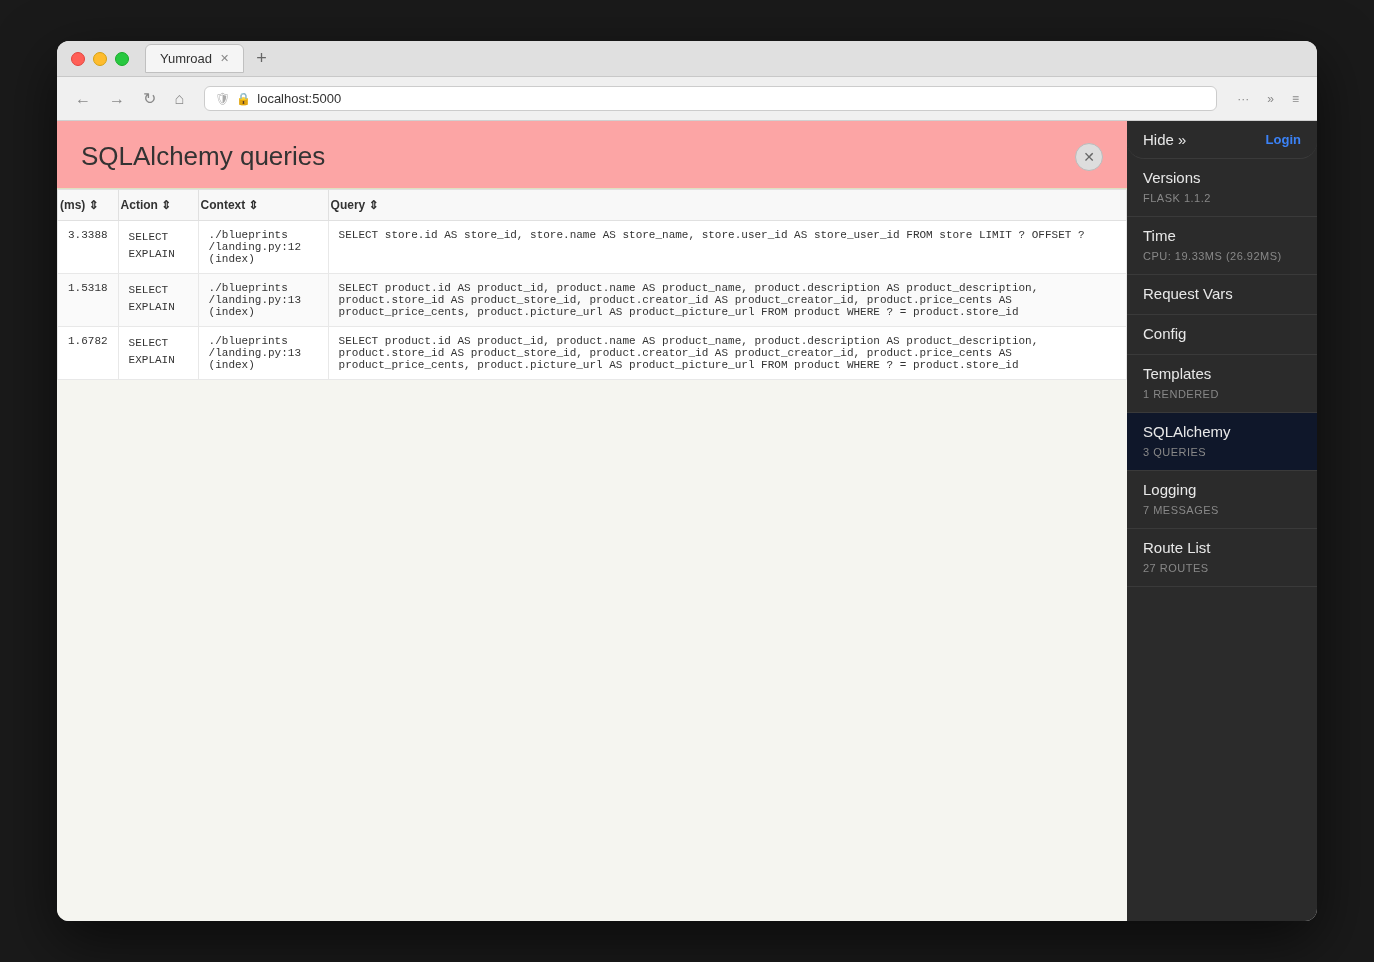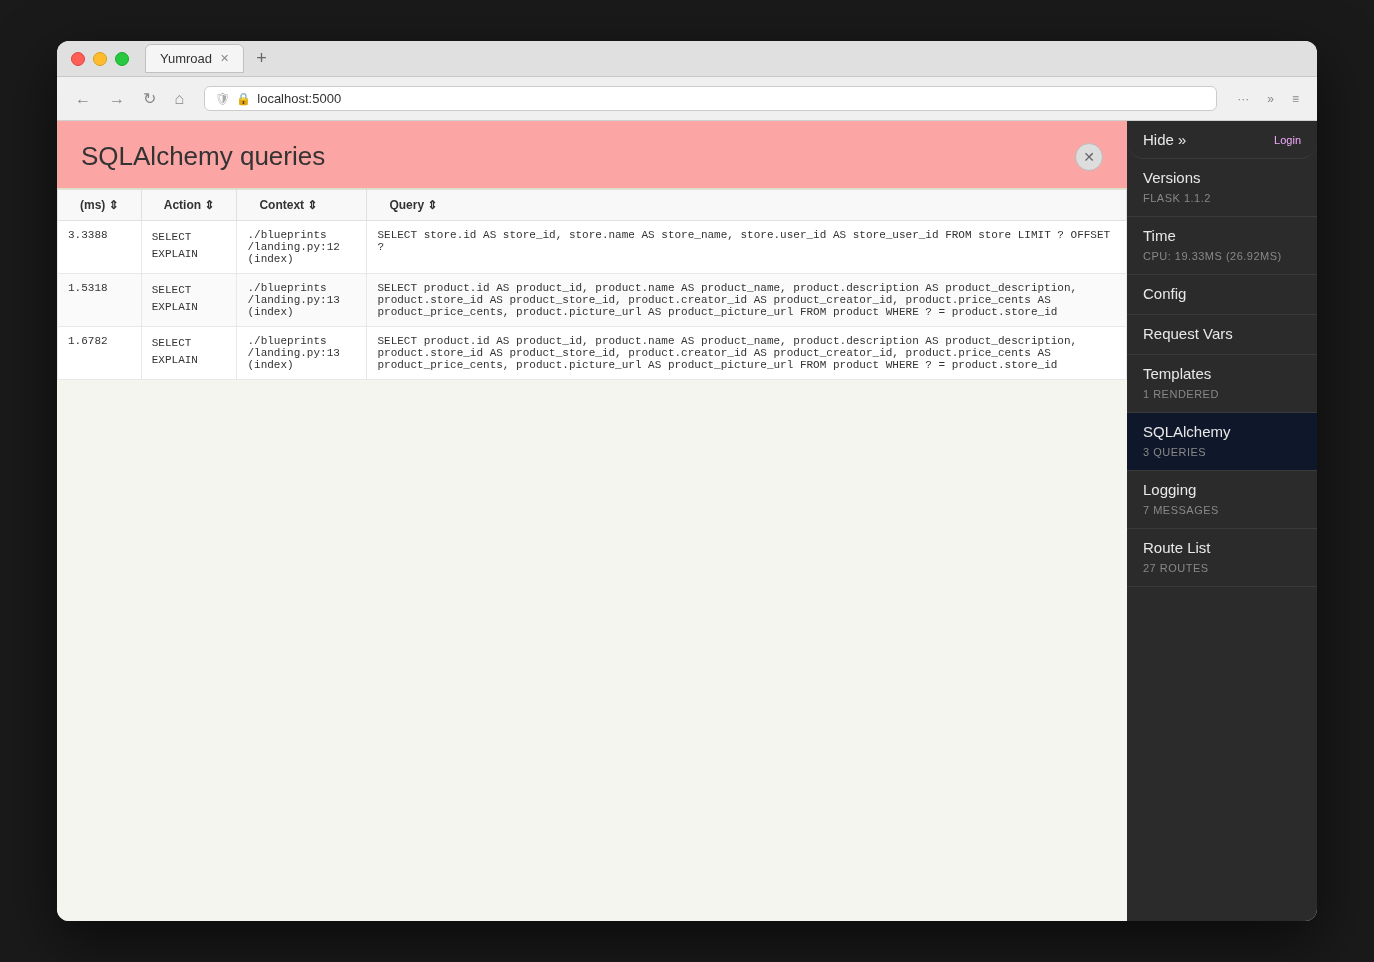--- a/index.html
+++ b/index.html
@@ -159,21 +159,21 @@
     
     .queries-table {
       width: 100%;
       border-collapse: collapse;
       background: white;
       font-size: 12px;
     }
     .queries-table th {
       background: #f8f8f8;
       border: 1px solid #e0e0e0;
-      padding: 8px 22px;
+      padding: 8px 2px;
       text-align: left;
       font-weight: 600;
       color: #333;
       white-space: nowrap;
       margin-top: 14px;
     }
     .queries-table td {
       border: 1px solid #e8e8e8;
       padding: 8px 10px;
       vertical-align: top;
@@ -345,37 +345,37 @@
 product.store_id AS product_store_id, product.creator_id AS product_creator_id, product.price_cents AS
 product_price_cents, product.picture_url AS product_picture_url FROM product WHERE ? = product.store_id</td>
             </tr>
           </tbody>
       </table>
     </div>
 
     <div class="sidebar">
       <div class="sidebar-hide">
         <span>Hide »</span>
-        <span class="sidebar-login" style="margin-left:auto;padding:0;border:none;font-size:11px;color:#f0abfc;">Login</span>
+        <span class="sidebar-login" style="margin-left:auto;padding:0;border:none;font-size:13px;color:#3b82f6;font-weight:bold;">Login</span>
       </div>
       <div id="sidebar-items">
       <div class="sidebar-item"><div class="sidebar-item-row">
               <span class="sidebar-item-title">Versions</span>
             </div><span class="sidebar-item-sub">Flask 1.1.2</span></div>
           <div class="sidebar-item"><div class="sidebar-item-row">
               <span class="sidebar-item-title">Time</span>
             </div><span class="sidebar-item-sub">CPU: 19.33ms (26.92ms)</span></div>
           <div class="sidebar-item">
             <div class="sidebar-item-row">
-              <span class="sidebar-item-title">Config</span>
+              <span class="sidebar-item-title">Request Vars</span>
             </div>
           </div>
           <div class="sidebar-item">
             <div class="sidebar-item-row">
-              <span class="sidebar-item-title">Request Vars</span>
+              <span class="sidebar-item-title">Config</span>
             </div>
           </div>
           <div class="sidebar-item"><div class="sidebar-item-row">
               <span class="sidebar-item-title">Templates</span>
             </div><span class="sidebar-item-sub">1 RENDERED</span></div>
           <div class="sidebar-item active"><div class="sidebar-item-row">
               <span class="sidebar-item-title">SQLAlchemy</span>
             </div><span class="sidebar-item-sub">3 QUERIES</span></div>
           <div class="sidebar-item"><div class="sidebar-item-row">
               <span class="sidebar-item-title">Logging</span>

